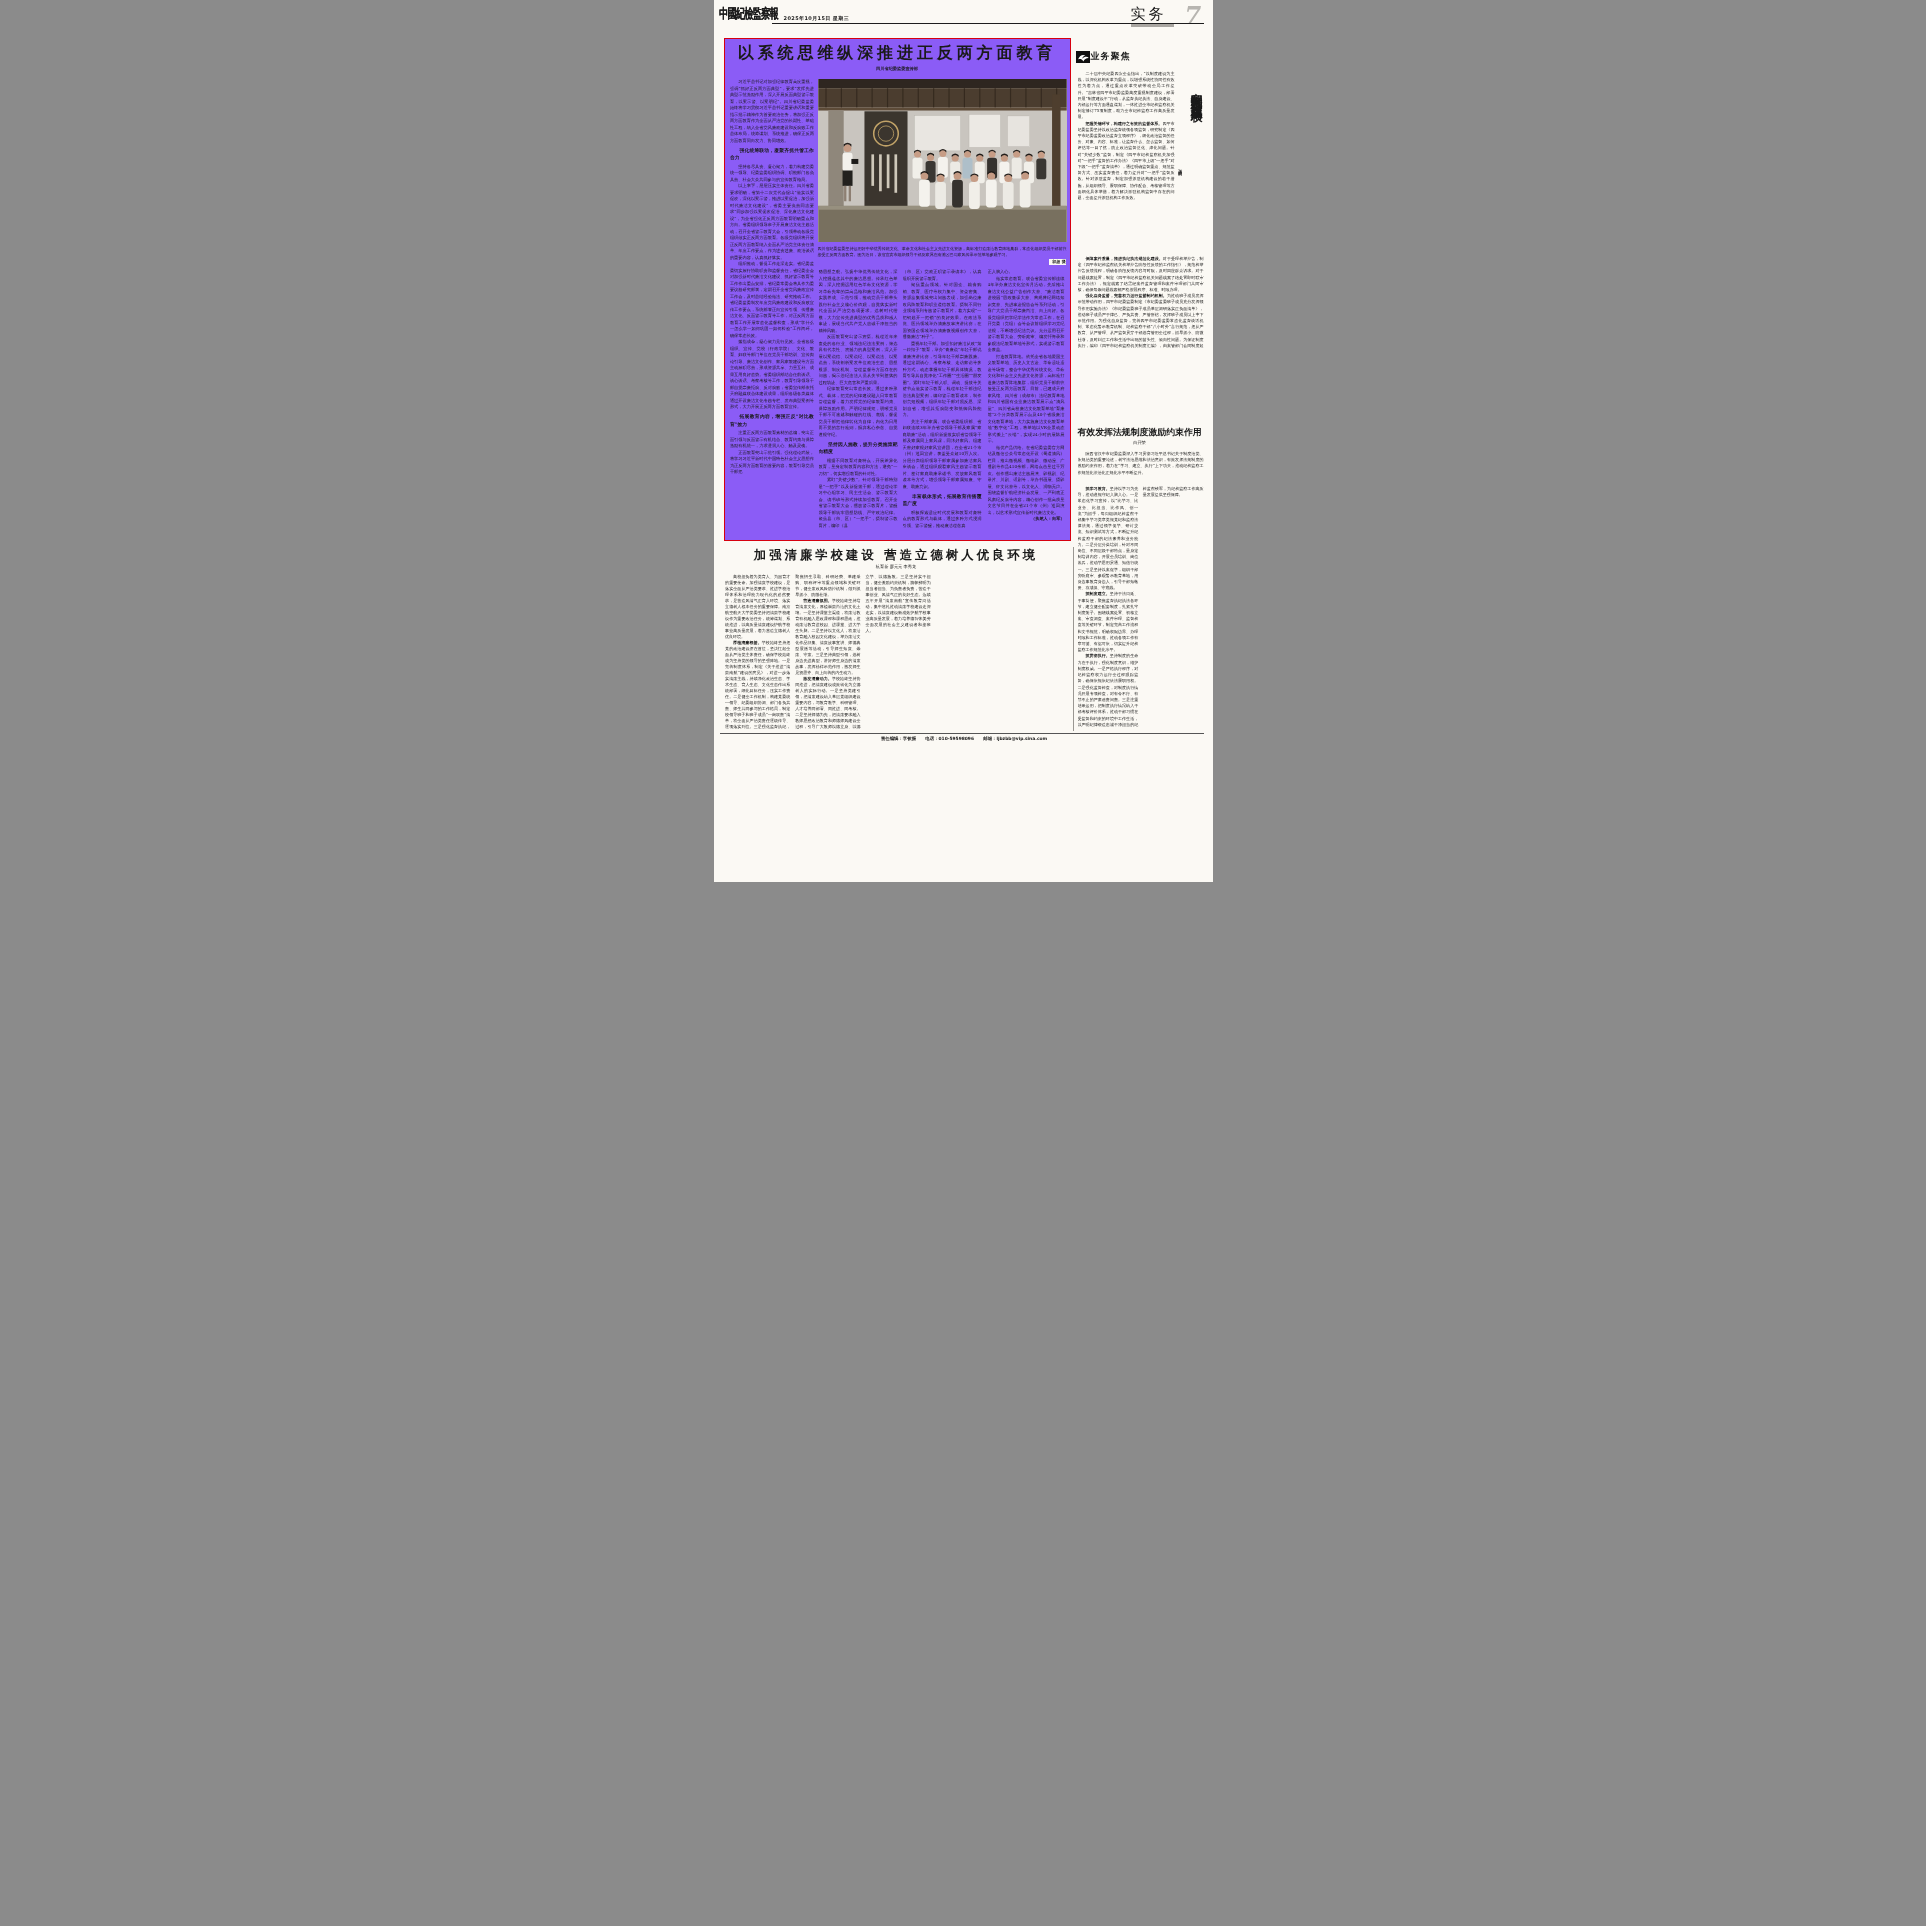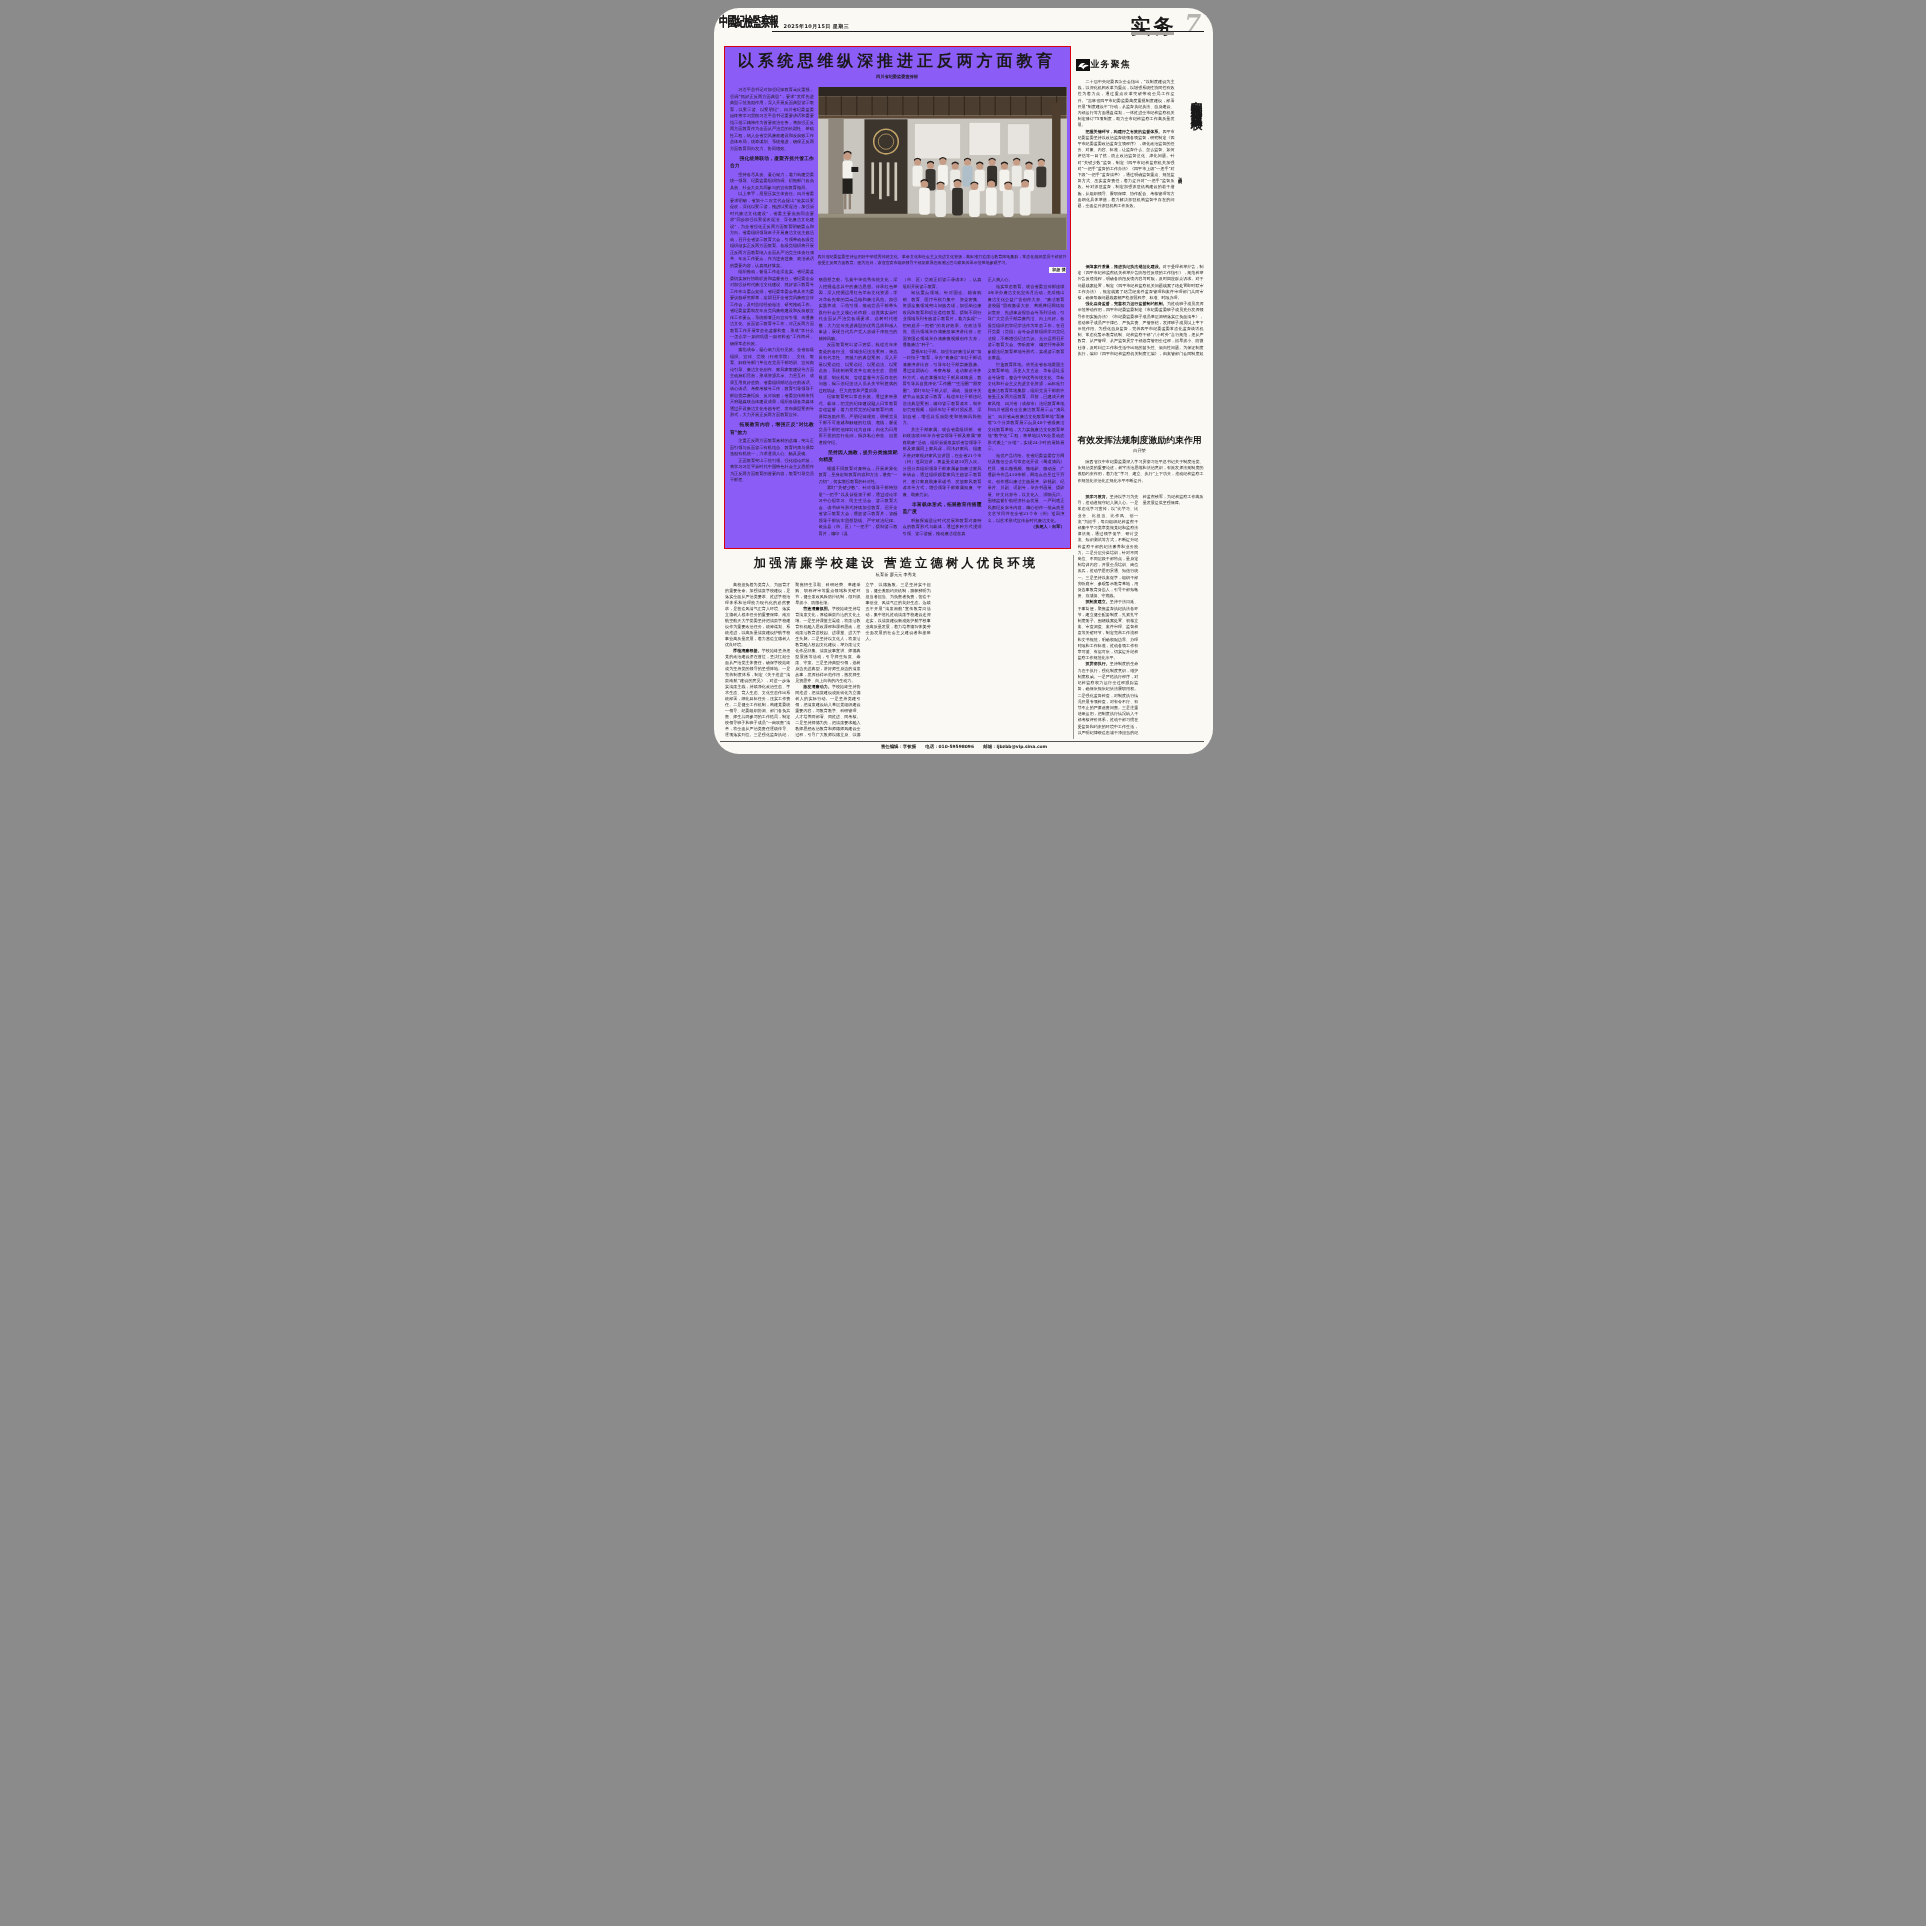--- a/index.html
+++ b/index.html
@@ -1,25 +1,25 @@
 <!DOCTYPE html>
 <html style="font-size:6.2px"><head>
 <meta charset="utf-8">
 <style>
   html,body{margin:0;padding:0;background:#8b8b8b;}
-  #page{position:relative;width:499px;height:746px;margin:8px auto;background:#fbf9f4;color:#1a1a1a;
-        font-family:"DejaVu Serif","Liberation Serif",serif;overflow:hidden;border-radius:25px;}
+  #page{position:relative;width:499px;height:882px;margin:0 auto;background:#fbf9f4;color:#1a1a1a;
+        font-family:"DejaVu Serif","Liberation Serif",serif;overflow:hidden;}
   .abs{position:absolute;}
   
   #masthead{left:5.4px;top:5.4px;width:65px;font-weight:900;font-size:11.6px;letter-spacing:-0.8px;
             transform:scaleX(.78) scaleY(1.15);transform-origin:left top;white-space:nowrap;
             text-shadow:0.4px 0.4px 0 #222;}
   #page-date{left:70px;top:14.6px;font-family:"DejaVu Sans","Liberation Sans",sans-serif;
              font-size:5px;font-weight:600;letter-spacing:0.4px;}
-  #section-title{left:417px;top:4.6px;font-size:20px;font-weight:700;letter-spacing:3.1px;}
+  #section-title{left:417px;top:4.6px;font-size:15px;font-weight:400;letter-spacing:3.1px;}
   #page-number{left:471px;top:0.8px;font-size:24px;font-style:italic;color:#b7b5b0;font-weight:700;}
   #header-rule{left:58px;top:23px;width:432px;height:0.8px;background:#1d1d1d;}
   #header-rule-gray{left:417px;top:23.5px;width:43px;height:3.1px;background:#a9a6a1;}
   
   #main-box{left:10px;top:38px;width:345px;height:501px;border:1.2px solid #d7000f;background:#8b5cf6;}
   #main-headline{left:0;top:3.9px;width:100%;text-align:center;font-size:16px;font-weight:900;
                  letter-spacing:3.9px;white-space:nowrap;}
   #main-byline{left:0;top:27px;width:100%;text-align:center;font-size:4.2px;font-weight:700;}
   .ncol{position:absolute;overflow:hidden;font-size:4.2px;line-height:6.5px;text-align:justify;word-break:break-all;}
   .ncol p{margin:0;text-indent:2em;}

